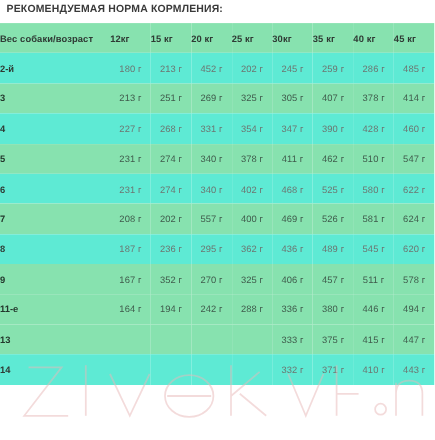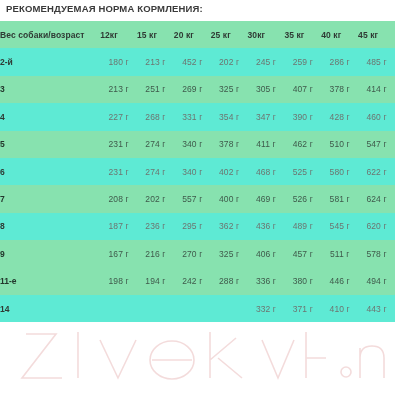--- a/index.html
+++ b/index.html
@@ -185,38 +185,49 @@
         <td class="cell-val">295 г</td>
         <td class="cell-val">362 г</td>
         <td class="cell-val">436 г</td>
         <td class="cell-val">489 г</td>
         <td class="cell-val">545 г</td>
         <td class="cell-val">620 г</td>
       </tr>
       <tr class="row-alt">
         <td class="cell-label">9</td>
         <td class="cell-val">167 г</td>
-        <td class="cell-val">216 г</td>
+        <td class="cell-val">352 г</td>
         <td class="cell-val">270 г</td>
         <td class="cell-val">325 г</td>
         <td class="cell-val">406 г</td>
         <td class="cell-val">457 г</td>
         <td class="cell-val">511 г</td>
         <td class="cell-val">578 г</td>
       </tr>
       <tr class="row-alt">
         <td class="cell-label">11-е</td>
-        <td class="cell-val">198 г</td>
+        <td class="cell-val">164 г</td>
         <td class="cell-val">194 г</td>
         <td class="cell-val">242 г</td>
         <td class="cell-val">288 г</td>
         <td class="cell-val">336 г</td>
         <td class="cell-val">380 г</td>
         <td class="cell-val">446 г</td>
         <td class="cell-val">494 г</td>
+      </tr>
+      <tr class="row-alt">
+        <td class="cell-label">13</td>
+        <td class="cell-val"></td>
+        <td class="cell-val"></td>
+        <td class="cell-val"></td>
+        <td class="cell-val"></td>
+        <td class="cell-val">333 г</td>
+        <td class="cell-val">375 г</td>
+        <td class="cell-val">415 г</td>
+        <td class="cell-val">447 г</td>
       </tr>
       <tr class="row-plain">
         <td class="cell-label">14</td>
         <td class="cell-val"></td>
         <td class="cell-val"></td>
         <td class="cell-val"></td>
         <td class="cell-val"></td>
         <td class="cell-val">332 г</td>
         <td class="cell-val">371 г</td>
         <td class="cell-val">410 г</td>

